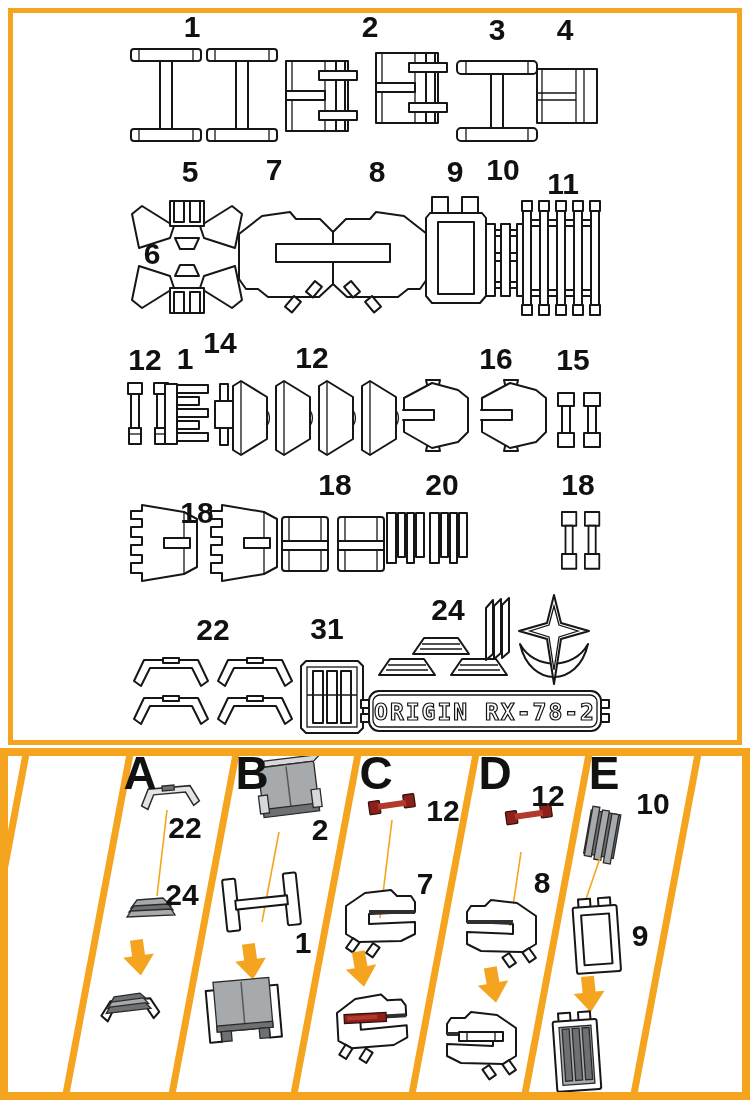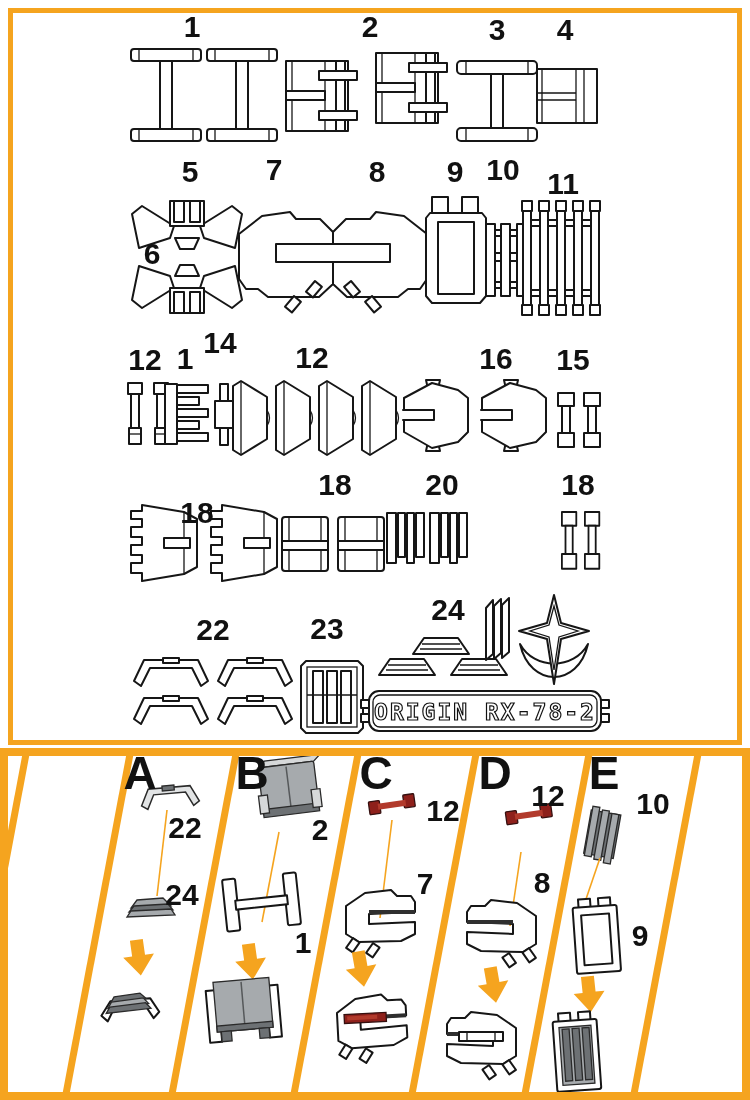--- a/index.html
+++ b/index.html
@@ -309,21 +309,21 @@
     <span class="num" style="left:177px;top:336px">1</span>
     <span class="num" style="left:212px;top:320px">14</span>
     <span class="num" style="left:304px;top:335px">12</span>
     <span class="num" style="left:488px;top:336px">16</span>
     <span class="num" style="left:565px;top:337px">15</span>
     <span class="num" style="left:189px;top:490px">18</span>
     <span class="num" style="left:327px;top:462px">18</span>
     <span class="num" style="left:434px;top:462px">20</span>
     <span class="num" style="left:570px;top:462px">18</span>
     <span class="num" style="left:205px;top:607px">22</span>
-    <span class="num" style="left:319px;top:606px">23</span>
+    <span class="num" style="left:319px;top:606px">31</span>
     <span class="num" style="left:440px;top:587px">24</span>
   </div>
 
   <div style="position:absolute;left:0;top:748px;width:750px;height:352px;">
     <svg width="750" height="352" viewBox="0 0 750 352">
       <rect x="0" y="0" width="750" height="352" fill="#fff"></rect>
 
       <defs>
         <g id="sym7d">
           <path class="ln" d="M1,18 L20,5 L46,2 L52,8 L66,8 L70,14 L70,24 L24,26 L24,36 L70,34 L70,46 L56,53 L14,54 L1,46 Z"></path>

